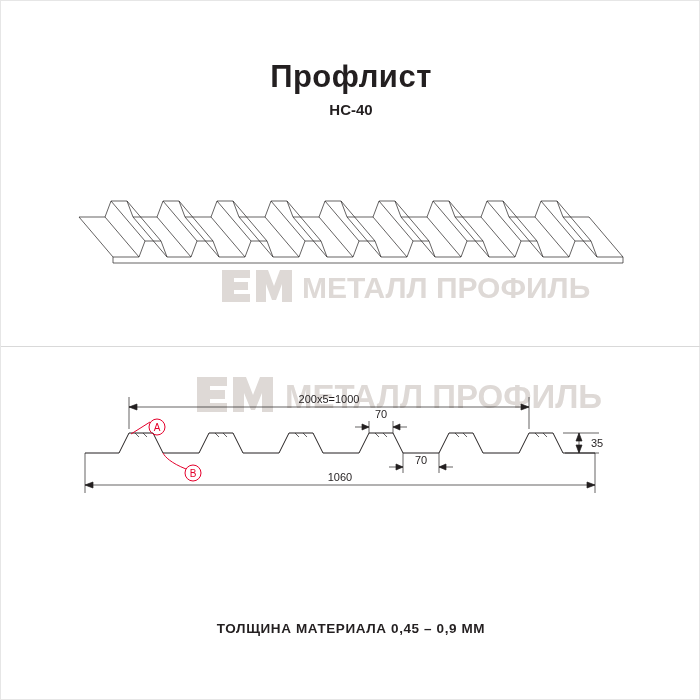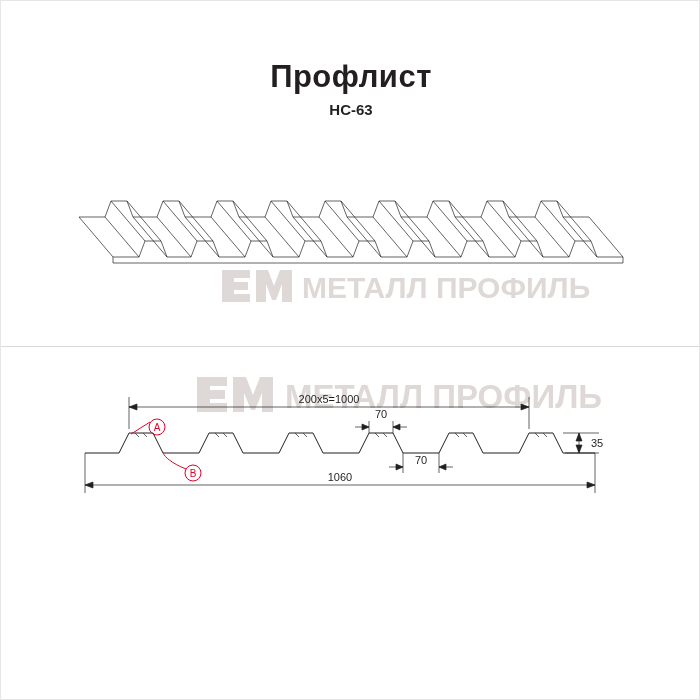--- a/index.html
+++ b/index.html
@@ -113,21 +113,21 @@
     <svg width="460" height="66" viewBox="0 0 460 66">
       <g>
         <path d="M6 16 L36 16 L36 25 L19 25 L19 29 L34 29 L34 38 L19 38 L19 42 L36 42 L36 51 L6 51 Z" fill="#ded9d6"></path>
         <path d="M42 16 L55 16 L62 34 L69 16 L82 16 L82 51 L71 51 L71 32 L64 49 L60 49 L53 32 L53 51 L42 51 Z" fill="#ded9d6"></path>
       </g>
       <text class="wm-text" x="94" y="47" font-size="33">МЕТАЛЛ ПРОФИЛЬ</text>
     </svg>
   </div>
 
   <div class="title">Профлист</div>
-  <div class="subtitle">НС-63</div>
+  <div class="subtitle">НС-40</div>
 
   <div class="iso-wrap">
     <svg width="580" height="130" viewBox="0 0 580 130">
       <g class="ln-thin">
 
         <path d="M18 46
                  L44 46 L50 30 L66 30 L72 46
                  L96 46 L102 30 L118 30 L124 46
                  L150 46 L156 30 L172 30 L178 46
                  L204 46 L210 30 L226 30 L232 46
@@ -278,14 +278,15 @@
 
       <g>
         <circle class="red" cx="118" cy="92" r="8"></circle>
         <text class="red-t" x="118" y="96" text-anchor="middle">B</text>
         <path class="red" d="M111 88 C 96 82, 90 76, 88 72"></path>
       </g>
 
     </svg>
   </div>
 
+  <div class="footer">ТОЛЩИНА МАТЕРИАЛА 0,45 – 0,9 ММ</div>
 
 </div>
 
 </body></html>

